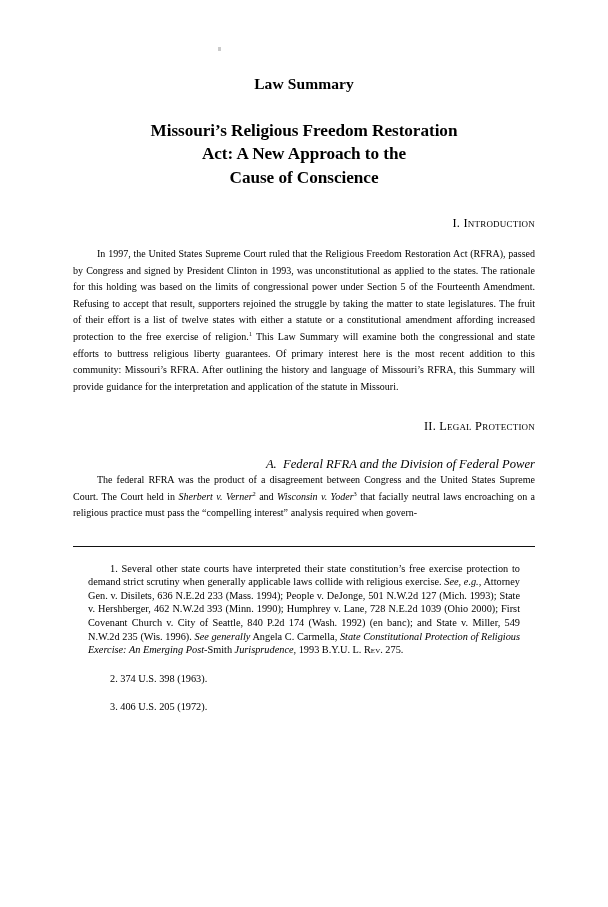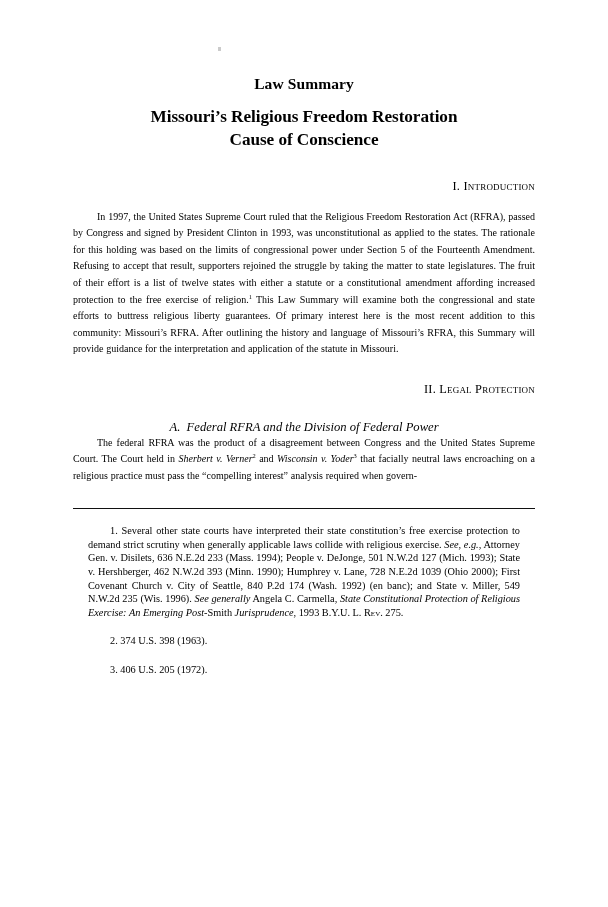--- a/index.html
+++ b/index.html
@@ -42,42 +42,42 @@
   
   .kicker {
     margin-top: 74px;
     text-align: center;
     font-size: 15.5px;
     font-weight: bold;
     line-height: 19px;
     letter-spacing: .1px;
   }
   .doc-title {
-    margin-top: 12px;
+    margin-top: 26px;
     text-align: center;
     font-size: 17.2px;
     font-weight: bold;
     line-height: 23.4px;
     letter-spacing: -.05px;
   }
   .doc-title .tline { display: block; }
 
   .sec-head {
     text-align: right;
     font-size: 12.4px;
     line-height: 16px;
     font-variant: small-caps;
     letter-spacing: .2px;
   }
   .sec-head .numeral { font-variant: normal; }
   #sec-1-head { margin-top: 26px; }
   #sec-2-head { margin-top: 23px; }
 
   .subsec-head {
-    text-align: center;
+    text-align: right;
     font-style: italic;
     font-size: 12.6px;
     line-height: 16px;
     margin-top: 22px;
   }
 
   
   p.body {
     font-size: 10px;
     line-height: 16.55px;
@@ -125,20 +125,21 @@
 <div class="page">
 
   <div class="artifact"></div>
 
   <div class="content">
 
     <div class="kicker">Law Summary</div>
 
     <h1 class="doc-title">
       <span class="tline">Missouri’s Religious Freedom Restoration</span>
+      <span class="tline">Act: A New Approach to the</span>
       <span class="tline">Cause of Conscience</span>
     </h1>
 
     <div class="sec-head" id="sec-1-head">
       <span class="numeral">I.</span><span>&nbsp;</span><span>Introduction</span>
     </div>
 
     <p class="body" id="para-intro"><span>In 1997, the United States Supreme Court ruled that the Religious Freedom Restoration Act (RFRA), passed by Congress and signed by President Clinton in 1993, was unconstitutional as applied to the states.  The rationale for this holding was based on the limits of congressional power under Section 5 of the Fourteenth Amendment.  Refusing to accept that result, supporters rejoined the struggle by taking the matter to state legislatures.  The fruit of their effort is a list of twelve states with either a statute or a constitutional amendment affording increased protection to the free exercise of religion.</span><sup>1</sup><span>  This Law Summary will examine both the congressional and state efforts to buttress religious liberty guarantees.  Of primary interest here is the most recent addition to this community:  Missouri’s RFRA.  After outlining the history and language of Missouri’s RFRA, this Summary will provide guidance for the interpretation and application of the statute in Missouri.</span></p>
 
     <div class="sec-head" id="sec-2-head">

